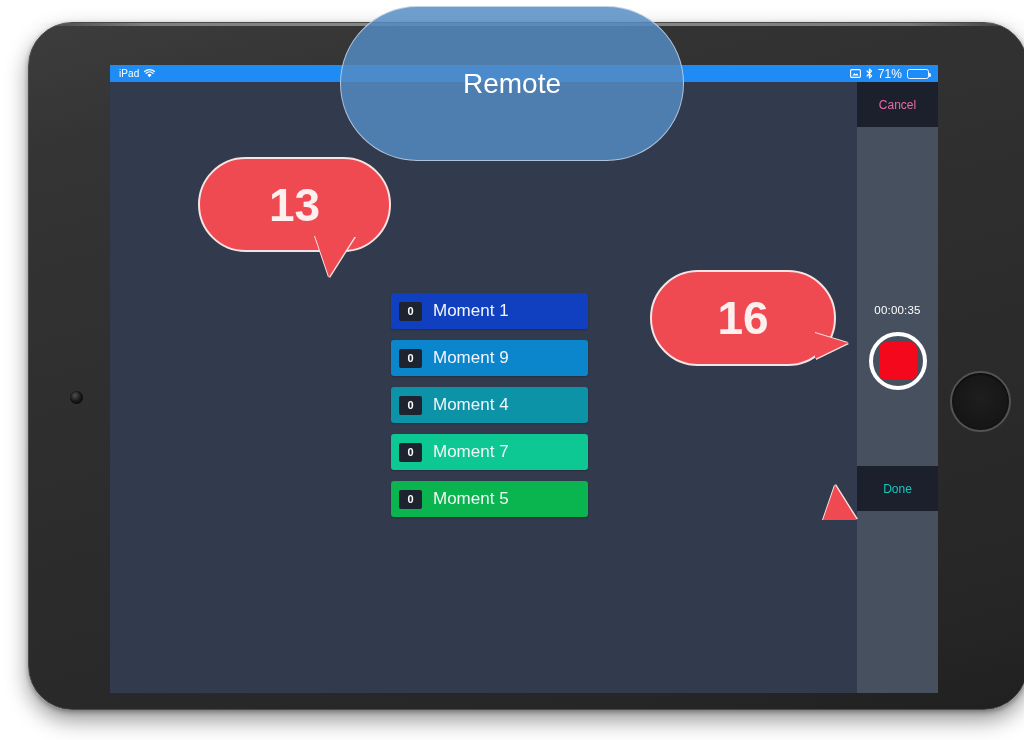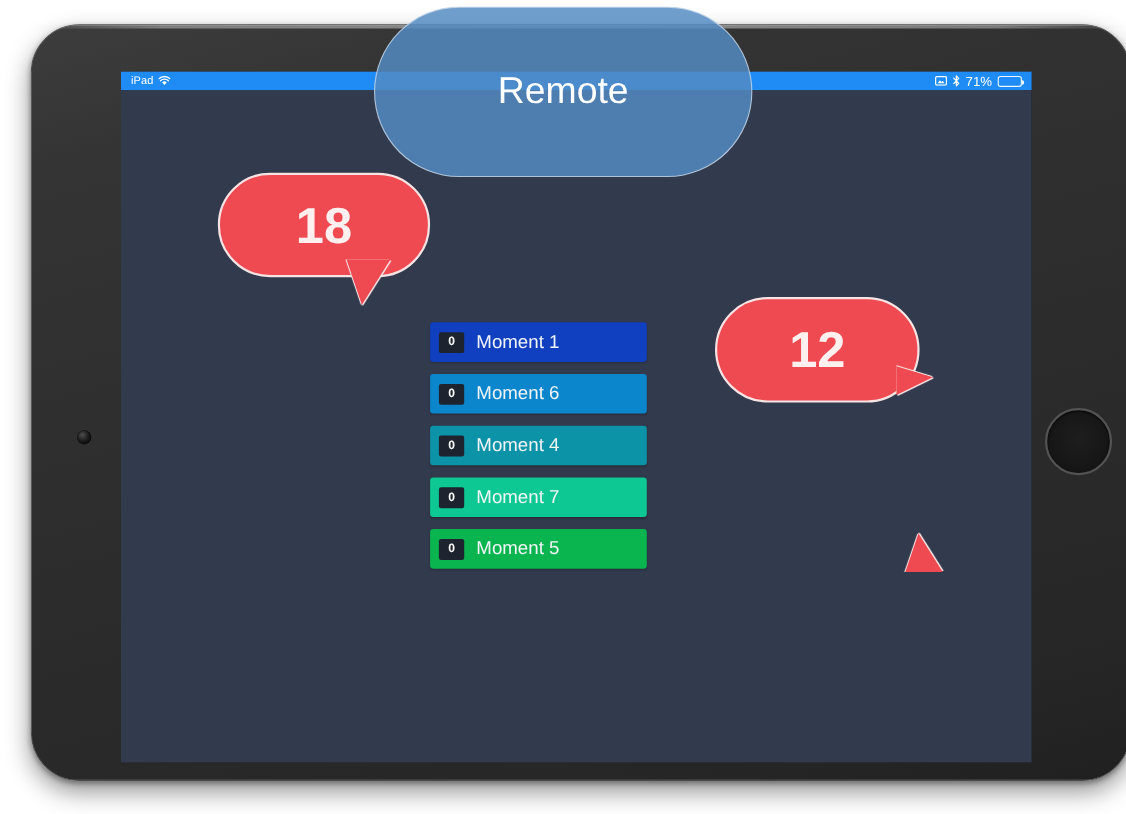--- a/index.html
+++ b/index.html
@@ -194,21 +194,21 @@
     left: 340px; top: 6px;
     width: 344px; height: 155px;
     background: rgba(83,138,194,0.84);
     border: 1.5px solid rgba(255,255,255,0.55);
     border-radius: 78px;
     display: flex;
     flex-direction: column;
     align-items: center;
     justify-content: center;
     color: #ffffff;
-    font-size: 34px;
+    font-size: 28px;
     line-height: 1.27;
     text-align: center;
   }
 
   
   .callout {
     position: absolute;
     background: #ef4a52;
     border: 2px solid #f6e3e3;
     border-radius: 52px;
@@ -295,56 +295,73 @@
 
       <div id="moments-list">
 
         <div class="moment-row" style="background:#1040c0">
           <span class="moment-badge">0</span>
           <span class="moment-label">Moment 1</span>
         </div>
 
         <div class="moment-row" style="background:#0b86cc">
           <span class="moment-badge">0</span>
-          <span class="moment-label">Moment 6</span>
+          <span class="moment-label">Moment 9</span>
         </div>
 
         <div class="moment-row" style="background:#0d93a8">
           <span class="moment-badge">0</span>
           <span class="moment-label">Moment 4</span>
         </div>
 
         <div class="moment-row" style="background:#0ec894">
           <span class="moment-badge">0</span>
           <span class="moment-label">Moment 7</span>
         </div>
 
         <div class="moment-row" style="background:#0ab44e">
           <span class="moment-badge">0</span>
           <span class="moment-label">Moment 5</span>
         </div>
 
       </div>
 
+      <div id="control-panel">
+
+        <div class="panel-action" id="cancel-button">
+          <span>Cancel</span>
+        </div>
+
+        <div id="record-timer">00:00:35</div>
+
+        <div id="record-button">
+          <div id="record-inner"></div>
+        </div>
+
+        <div class="panel-action" id="done-button">
+          <span>Done</span>
+        </div>
+
+      </div>
 
     </div>
   </div>
 </div>
 
 <div id="overlays">
 
   <div id="title-pill">
     <span>Remote</span>
   </div>
 
   <div class="callout" id="callout-11">
-    <span>18</span>
+    <span>13</span>
   </div>
   <div class="callout-tail" id="tail-11"></div>
 
   <div class="callout" id="callout-12">
-    <span>12</span>
+    <span>16</span>
   </div>
   <div class="callout-tail" id="tail-12"></div>
 
   <div class="callout-tail" id="tail-13"></div>
 
 </div>
 
 </body></html>

